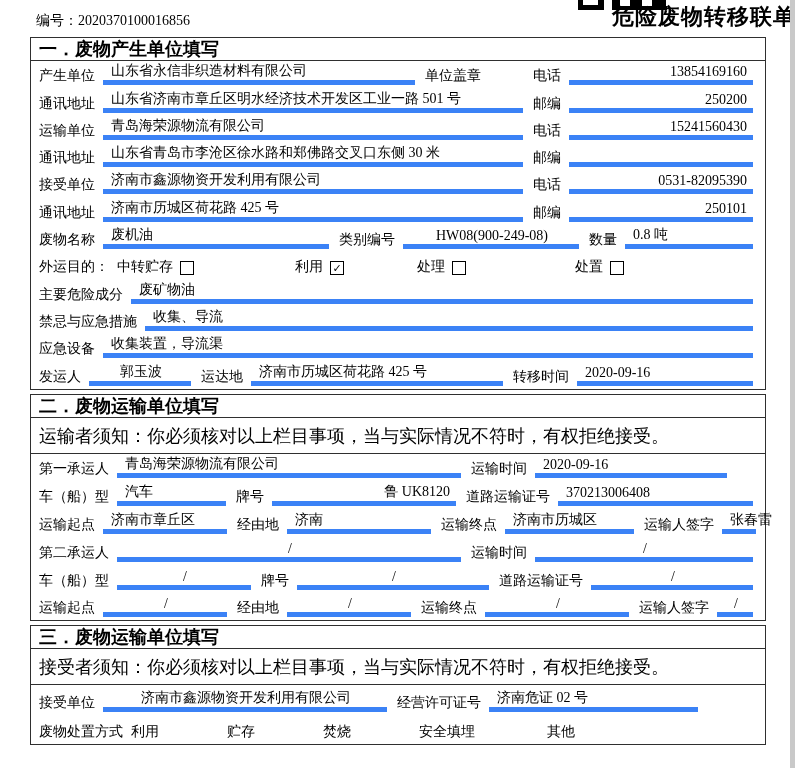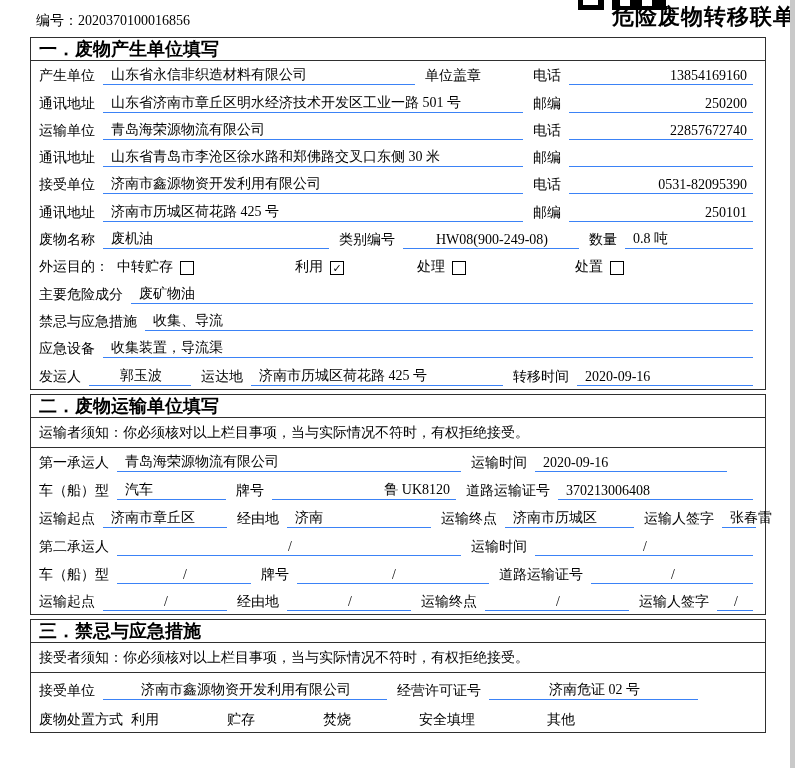--- a/index.html
+++ b/index.html
@@ -22,41 +22,41 @@
   .q3{left:612px;top:6px;width:55px;height:4px;}
   .q4{left:630px;top:0;width:12px;height:6px;}
   .q5{left:652px;top:0;width:14px;height:6px;}
   
   .edge-strip{position:absolute;top:0;right:1px;width:5px;height:768px;background:#c9c9c9;}
   
   .sheet{margin:0 30px 0 30px;}
   .sec{border:1px solid #2f2f2f;margin-bottom:4px;background:#fff;}
   .sec-h{font-weight:bold;font-size:18px;padding:2px 8px 2px 8px;
     border-bottom:1px solid #2f2f2f;line-height:18px;}
-  .notice{font-size:14px;padding:6px 8px 5px 8px;border-bottom:1px solid #2f2f2f;white-space:nowrap;}
+  .notice{font-size:18px;padding:6px 8px 5px 8px;border-bottom:1px solid #2f2f2f;white-space:nowrap;}
   .row{display:flex;align-items:flex-end;padding:0 12px 3px 8px;
     font-size:14px;white-space:nowrap;}
   .sec1 .row{height:24.3px;}
   .sec2 .row{height:24.8px;}
   .sec3 .row{height:26.2px;}
   .lbl{margin-right:8px;flex:0 0 auto;}
-  .u{border-bottom:1px solid #3b82f6;padding:0 6px 0 8px;flex:0 0 auto;min-width:20px;}
+  .u{border-bottom:5px solid #3b82f6;padding:0 6px 0 8px;flex:0 0 auto;min-width:20px;}
   .grow{flex:1 1 auto;}
   .ctr{text-align:center;}
   .sp{flex:1 1 auto;}
   .ml{margin-left:10px;}
   
   .opt{display:inline-flex;align-items:center;flex:0 0 auto;}
   .cb{display:inline-block;width:12px;height:12px;border:1px solid #000;
     line-height:12px;font-size:11px;text-align:center;margin-left:7px;
     position:relative;top:1px;}
   
   .w88{width:88px;} .w95{width:95px;} .w110{width:110px;} .w115{width:115px;}
   .w120{width:120px;} .w130{width:130px;} .w148{width:148px;} .w162{width:162px;}
-  .w170{width:170px;text-align:right;} .w178{width:178px;} .w195{width:195px;text-align:center;} .w212{width:212px;}
+  .w170{width:170px;text-align:right;} .w178{width:178px;} .w195{width:195px;} .w212{width:212px;}
   .w238{width:238px;} .w270{width:270px;} .w298{width:298px;} .w330{width:330px;}
   .og1{width:178px;} .og2{width:122px;} .og3{width:158px;}
   .dg{width:96px;}
 </style>
 </head>
 <body>
 
 <div class="topbar">
   <div class="qr">
     <div class="q1"></div>
@@ -88,21 +88,21 @@
       <span class="lbl">通讯地址</span>
       <span class="u grow">山东省济南市章丘区明水经济技术开发区工业一路 501 号</span>
       <span class="lbl ml">邮编</span>
       <span class="u w170">250200</span>
     </div>
 
     <div class="row">
       <span class="lbl">运输单位</span>
       <span class="u grow">青岛海荣源物流有限公司</span>
       <span class="lbl ml">电话</span>
-      <span class="u w170">22857672740</span>
+      <span class="u w170">15241560430</span>
     </div>
 
     <div class="row">
       <span class="lbl">通讯地址</span>
       <span class="u grow">山东省青岛市李沧区徐水路和郑佛路交叉口东侧 30 米</span>
       <span class="lbl ml">邮编</span>
       <span class="u w170"></span>
     </div>
 
     <div class="row">
@@ -227,21 +227,21 @@
       <span class="lbl ml">经由地</span>
       <span class="u w110 ctr">/</span>
       <span class="lbl ml">运输终点</span>
       <span class="u w130 ctr">/</span>
       <span class="lbl ml">运输人签字</span>
       <span class="u grow ctr">/</span>
     </div>
   </div>
 
   <div class="sec sec3">
-    <div class="sec-h">三．禁忌与应急措施</div>
+    <div class="sec-h">三．废物运输单位填写</div>
     <div class="notice">接受者须知：你必须核对以上栏目事项，当与实际情况不符时，有权拒绝接受。</div>
 
     <div class="row">
       <span class="lbl">接受单位</span>
       <span class="u w270 ctr">济南市鑫源物资开发利用有限公司</span>
       <span class="lbl ml">经营许可证号</span>
       <span class="u w195">济南危证 02 号</span>
       <span class="sp"></span>
     </div>
 

